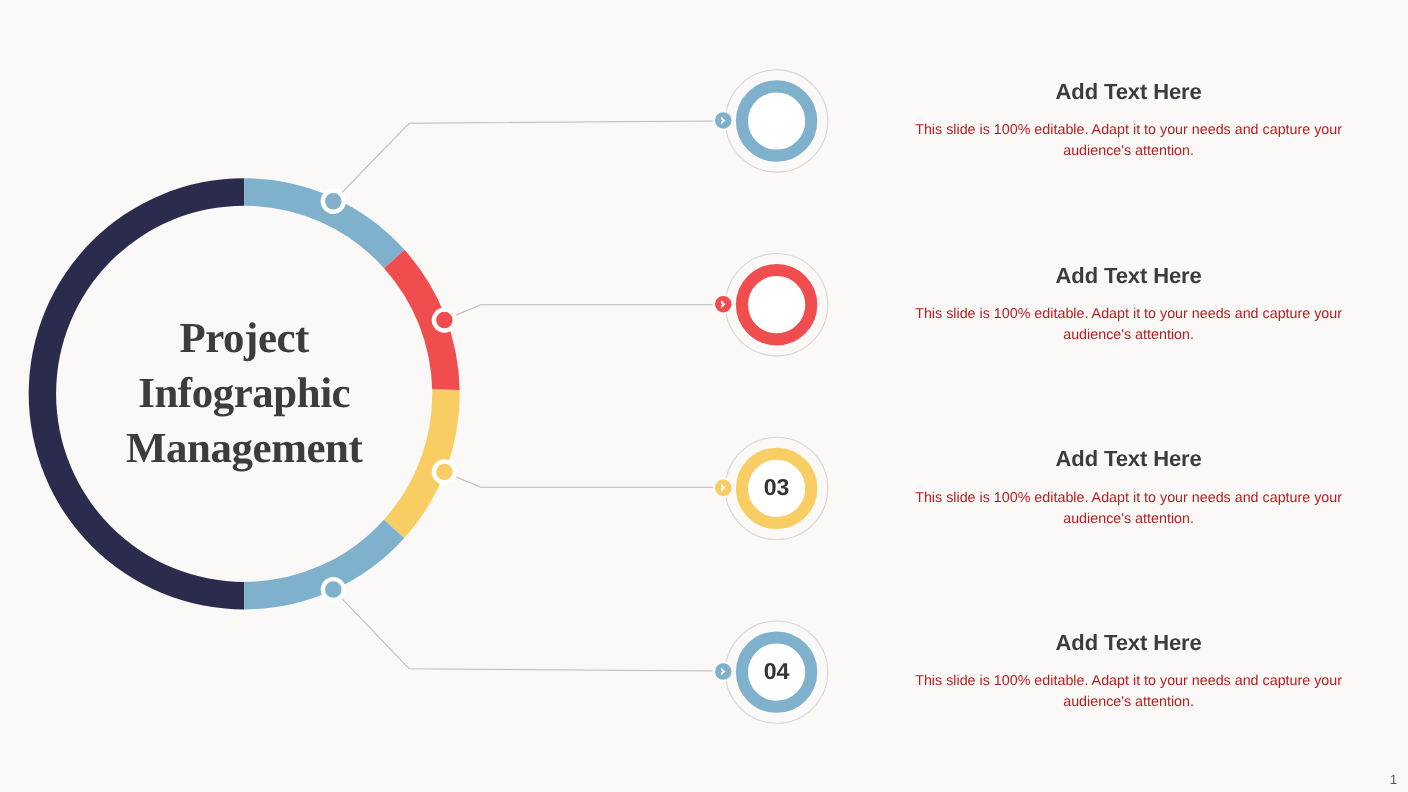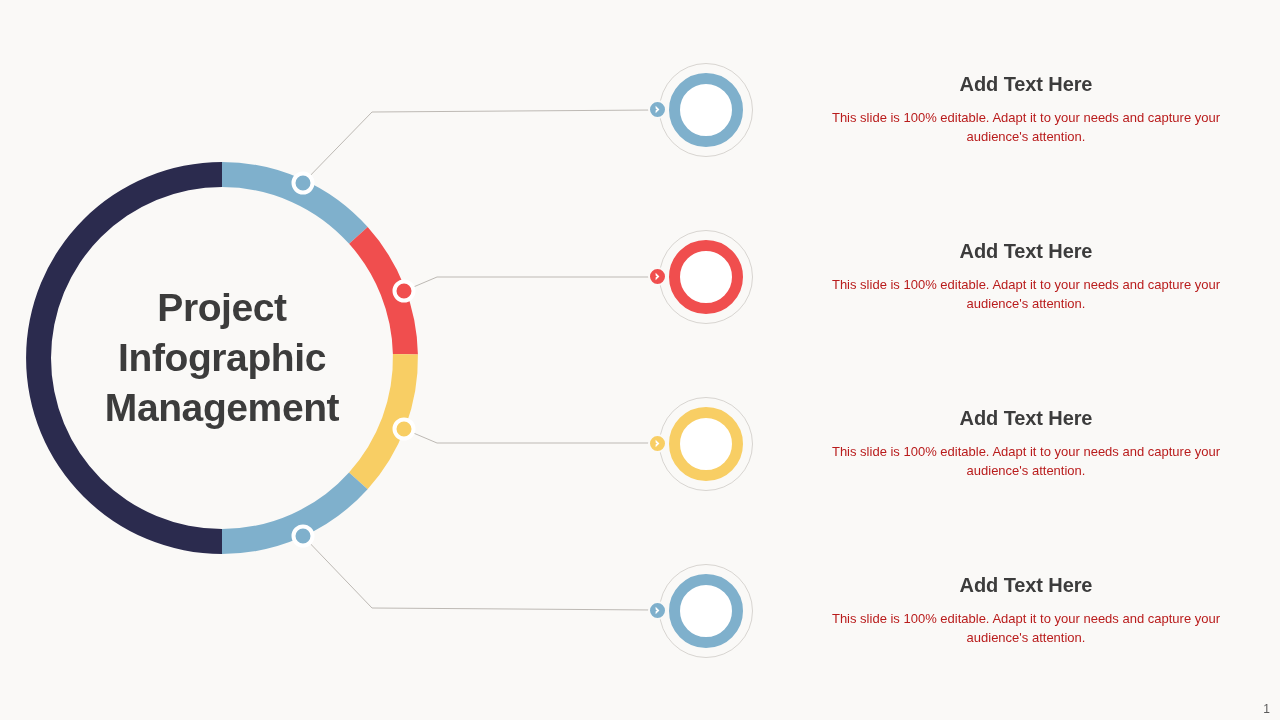--- a/index.html
+++ b/index.html
@@ -40,20 +40,21 @@
     position: absolute;
     left: 62px;
     top: 283px;
     width: 320px;
     text-align: center;
     font-size: 39px;
     font-weight: bold;
     line-height: 50px;
     color: #3C3C3C;
     letter-spacing: -0.4px;
+    font-family: Liberation Serif, serif;
   }
   #wheel-title .tline { display: block; }
 
   
   .item-row {
     position: absolute;
     left: 0;
     width: 1280px;
     height: 120px;
   }
@@ -210,34 +211,36 @@
     </div>
     <div class="text-block" style="top:10px;">
       <div class="text-head">Add Text Here</div>
       <div class="text-body">This slide is 100% editable. Adapt it to your needs and capture your audience's attention.</div>
     </div>
   </div>
 
   <div class="item-row" style="top:397px;">
     <div class="badge-circle" style="left:659px; top:0px;"></div>
     <div class="num-ring" style="left:669px; top:10px; border-color:#F8CE64;"></div>
+    <div class="num-text" style="left:669px; top:10px;">03</div>
     <div class="arrow-badge" style="left:648px; top:37px; background:#F8CE64; border:2px solid #FAF9F7;">
       <svg width="15" height="15" viewBox="0 0 15 15" aria-hidden="true">
         <path d="M5.6 3.8 L9.4 7.5 L5.6 11.2 L5.6 8.4 L7.0 7.5 L5.6 6.6 Z" fill="#FFFFFF"></path>
       </svg>
     </div>
     <div class="text-block" style="top:10px;">
       <div class="text-head">Add Text Here</div>
       <div class="text-body">This slide is 100% editable. Adapt it to your needs and capture your audience's attention.</div>
     </div>
   </div>
 
   <div class="item-row" style="top:564px;">
     <div class="badge-circle" style="left:659px; top:0px;"></div>
     <div class="num-ring" style="left:669px; top:10px; border-color:#7FB0CC;"></div>
+    <div class="num-text" style="left:669px; top:10px;">04</div>
     <div class="arrow-badge" style="left:648px; top:37px; background:#7FB0CC; border:2px solid #FAF9F7;">
       <svg width="15" height="15" viewBox="0 0 15 15" aria-hidden="true">
         <path d="M5.6 3.8 L9.4 7.5 L5.6 11.2 L5.6 8.4 L7.0 7.5 L5.6 6.6 Z" fill="#FFFFFF"></path>
       </svg>
     </div>
     <div class="text-block" style="top:10px;">
       <div class="text-head">Add Text Here</div>
       <div class="text-body">This slide is 100% editable. Adapt it to your needs and capture your audience's attention.</div>
     </div>
   </div>

